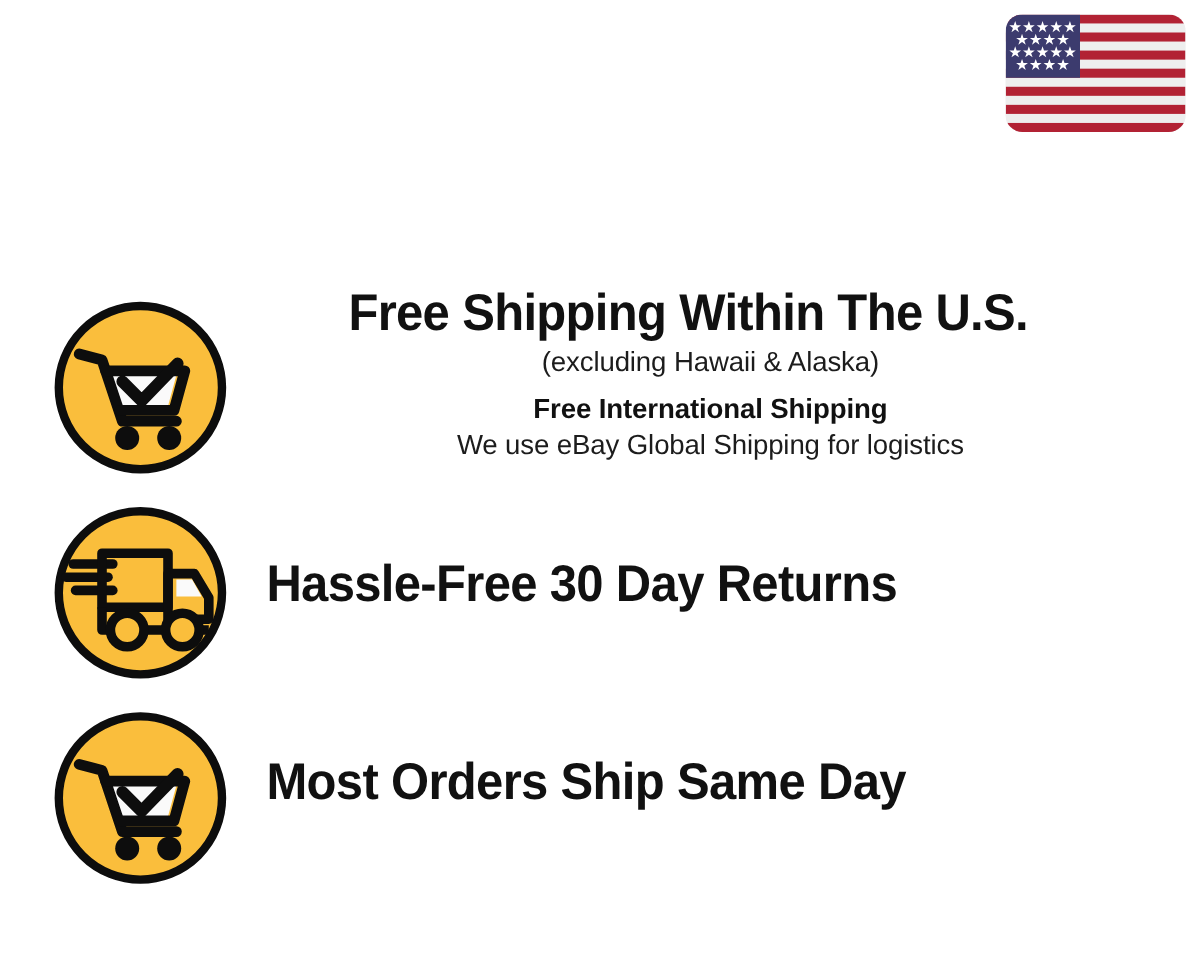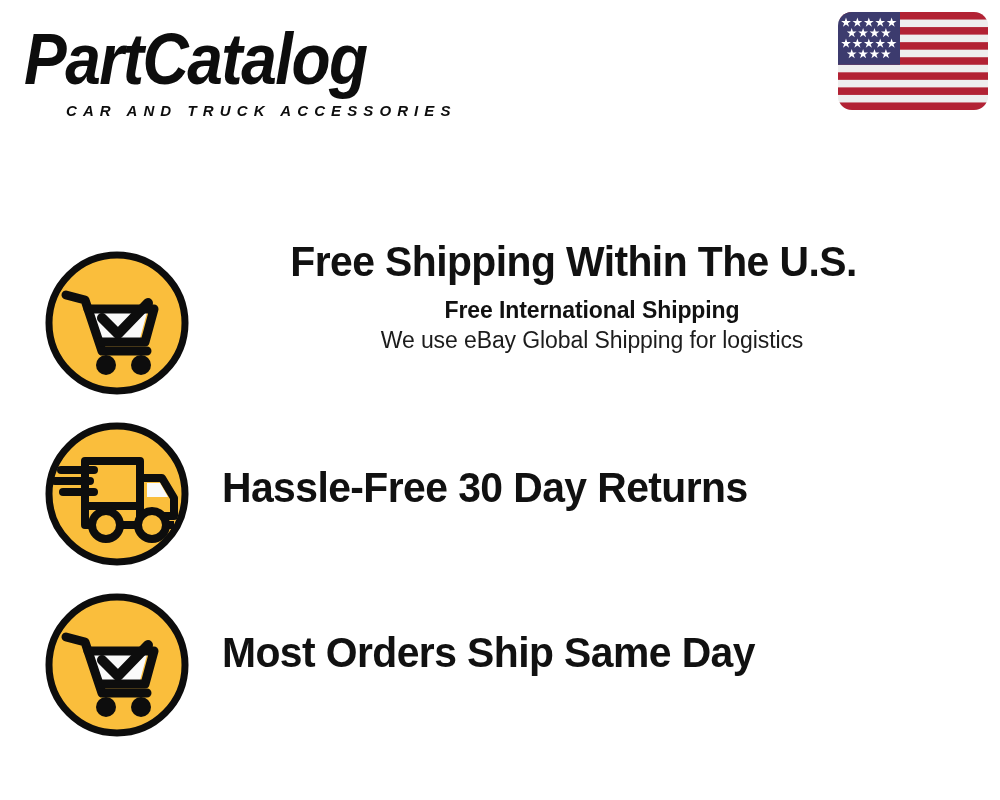--- a/index.html
+++ b/index.html
@@ -125,24 +125,20 @@
     letter-spacing: -0.1px;
     white-space: nowrap;
   }
   .gap-sm { height: 9px; }
 </style>
 </head>
 <body>
 
 <div id="canvas">
 
-  <div class="logo-block">
-    <div class="logo-wordmark">PartCatalog</div>
-    <div class="logo-tagline">CAR AND TRUCK ACCESSORIES</div>
-  </div>
 
   <div class="flag-badge">
     <svg viewBox="0 0 150 98" xmlns="http://www.w3.org/2000/svg" aria-hidden="true">
       <rect x="0" y="0" width="150" height="98" fill="#EEEEEE"></rect>
       <g fill="#B22234">
         <rect x="0" y="0" width="150" height="7.54"></rect>
         <rect x="0" y="15.08" width="150" height="7.54"></rect>
         <rect x="0" y="30.15" width="150" height="7.54"></rect>
         <rect x="0" y="45.23" width="150" height="7.54"></rect>
         <rect x="0" y="60.31" width="150" height="7.54"></rect>
@@ -185,20 +181,21 @@
         <polygon points="48,59 104,59 95,92 57,92" fill="#FAFAFA"></polygon>
         <path d="M22,45 L41,50 L58,101 L103,101" fill="none" stroke="#0d0d0d" stroke-width="9" stroke-linecap="round" stroke-linejoin="round"></path>
         <path d="M44,59 L110,59 L101,92 L56,92" fill="none" stroke="#0d0d0d" stroke-width="9" stroke-linecap="round" stroke-linejoin="round"></path>
         <path d="M58,68 L74,84 L104,53" fill="none" stroke="#0d0d0d" stroke-width="10" stroke-linecap="round" stroke-linejoin="round"></path>
         <circle cx="62" cy="115" r="10" fill="#0d0d0d"></circle>
         <circle cx="97" cy="115" r="10" fill="#0d0d0d"></circle>
       </svg>
     </div>
     <div class="feature-text" style="top:-14px;text-align:center;">
       <div class="feature-title">Free Shipping Within The U.S.</div>
+      <div class="feature-sub">(excluding Hawaii &amp; Alaska)</div>
       <div class="gap-sm"></div>
       <div class="feature-sub-strong">Free International Shipping</div>
       <div class="feature-sub">We use eBay Global Shipping for logistics</div>
     </div>
   </div>
 
   <div class="feature" style="top:421px;">
     <div class="feature-icon" style="top:0;">
       <svg viewBox="0 0 146 146" xmlns="http://www.w3.org/2000/svg" aria-hidden="true">
         <circle cx="73" cy="73" r="68" fill="#FABE3C" stroke="#0d0d0d" stroke-width="7"></circle>

